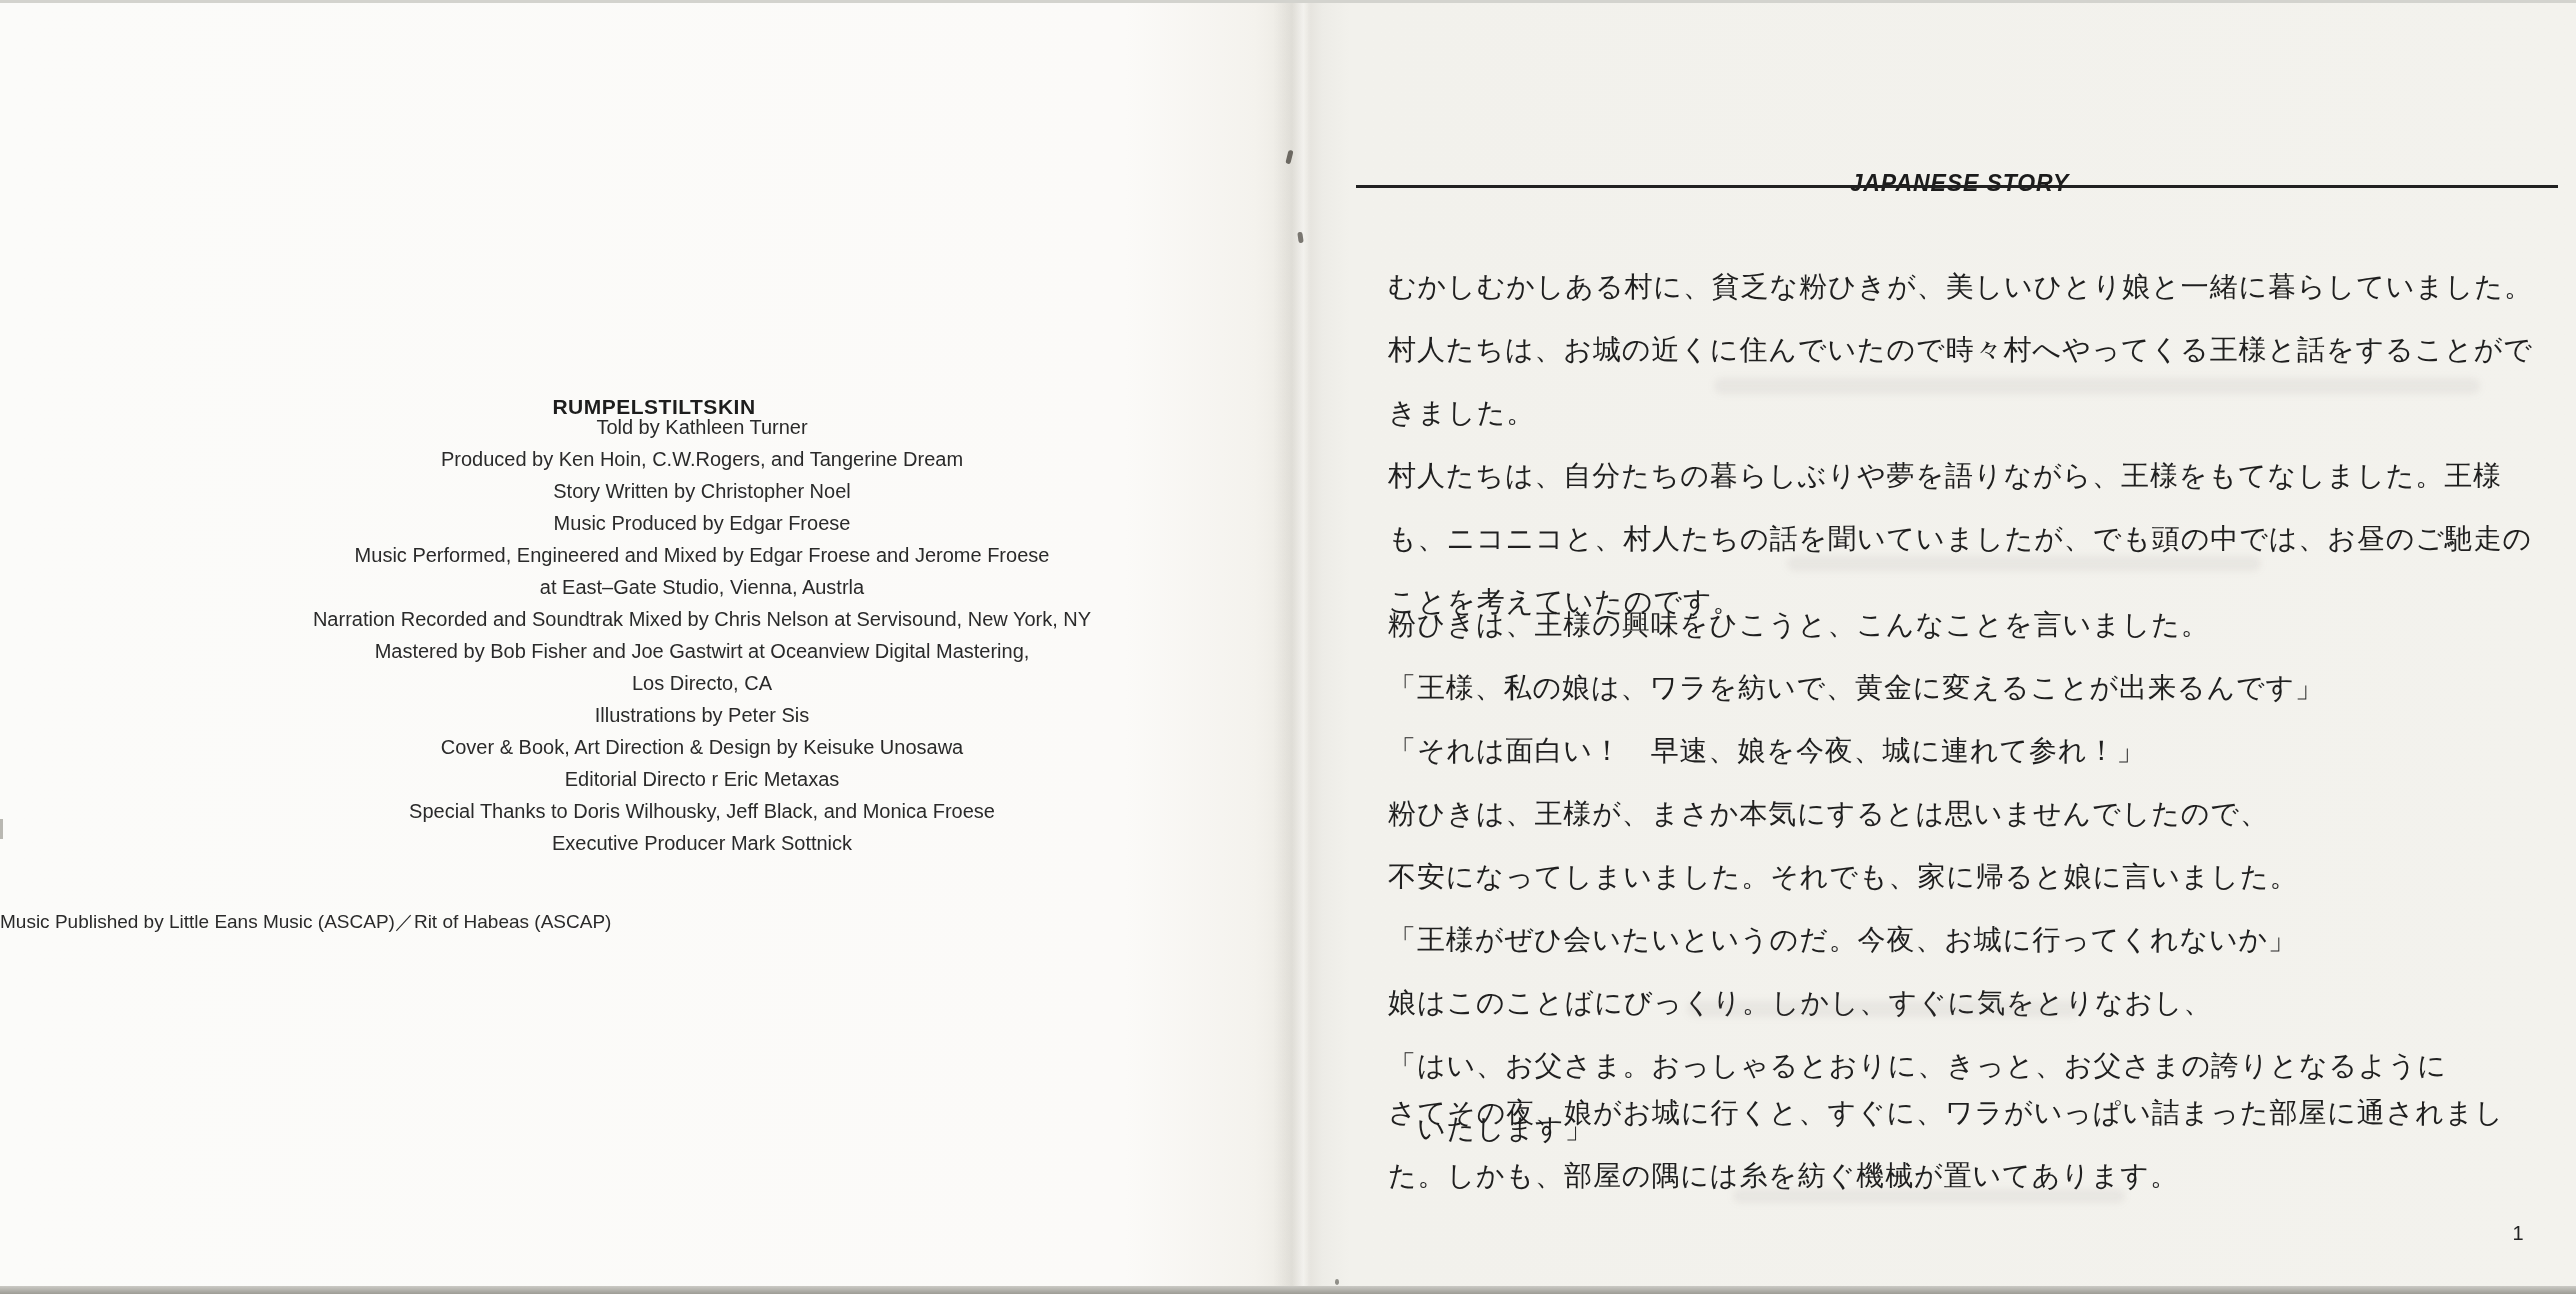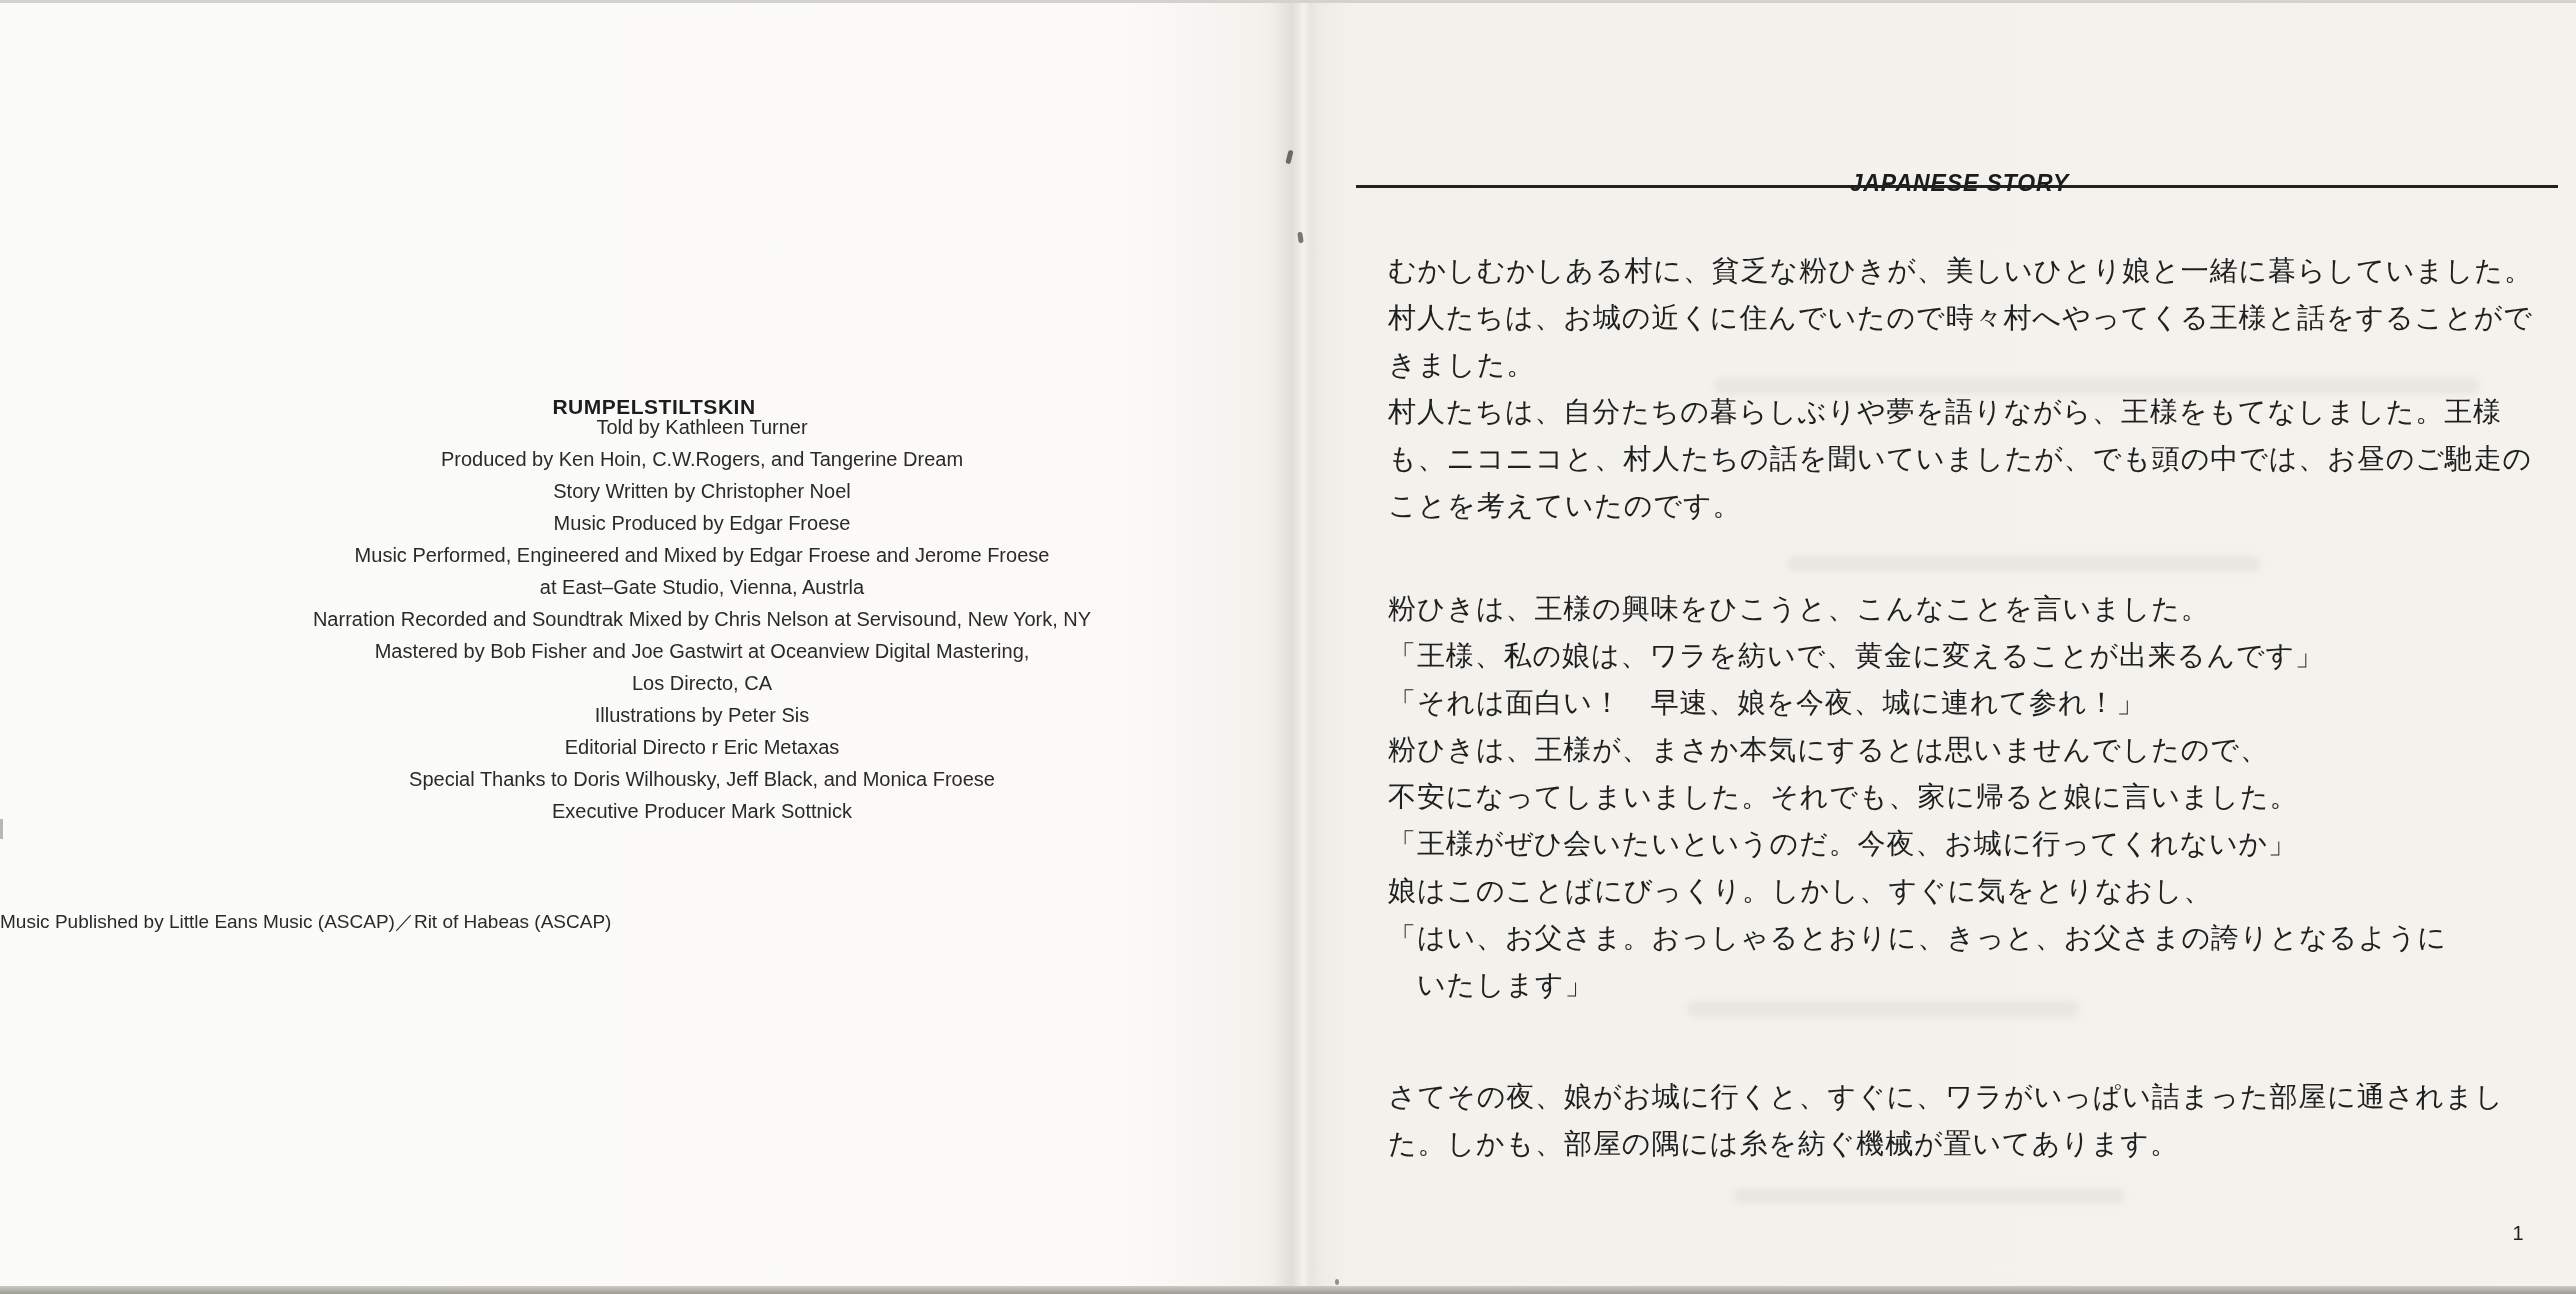--- a/index.html
+++ b/index.html
@@ -35,21 +35,21 @@
     position:absolute;left:52px;top:151px;width:1199px;text-align:center;
     font-size:23px;font-weight:bold;letter-spacing:0.9px;color:#1b1b1b;white-space:nowrap;font-style:italic;
   }
   .header-rule{
     position:absolute;left:48px;top:185px;width:1202px;height:2.7px;background:#212121;
   }
   .jp-para{
     position:absolute;left:80px;width:1181px;
     font-size:28px;line-height:47px;letter-spacing:0.9px;color:#1f1f1f;
   }
-  .jp-line{white-space:nowrap;}
+  .jp-line{white-space:nowrap;margin-top:16px;}
   .para-1{top:247px;}
   .para-2{top:585px;}
   .para-3{top:1073px;}
   .page-num{
     position:absolute;left:1190px;top:1222px;width:40px;text-align:center;
     font-size:20px;color:#222;
   }
   
   .edge-top{position:absolute;left:0;top:0;width:2576px;height:2.7px;background:#d3d3ce;}
   .edge-bottom{position:absolute;left:0;bottom:0;width:2576px;height:9px;
@@ -81,20 +81,21 @@
       <div class="credit-line">Told by Kathleen Turner</div>
       <div class="credit-line">Produced by Ken Hoin, C.W.Rogers, and Tangerine Dream</div>
       <div class="credit-line">Story Written by Christopher Noel</div>
       <div class="credit-line">Music Produced by Edgar Froese</div>
       <div class="credit-line">Music Performed, Engineered and Mixed by Edgar Froese and Jerome Froese</div>
       <div class="credit-line">at East–Gate Studio, Vienna, Austrla</div>
       <div class="credit-line">Narration Recorded and Soundtrak Mixed by Chris Nelson at Servisound, New York, NY</div>
       <div class="credit-line">Mastered by Bob Fisher and Joe Gastwirt at Oceanview Digital Mastering,</div>
       <div class="credit-line">Los Directo, CA</div>
       <div class="credit-line">Illustrations by Peter Sis</div>
+      <div class="credit-line">Cover &amp; Book, Art Direction &amp; Design by Keisuke Unosawa</div>
       <div class="credit-line">Editorial Directo r Eric Metaxas</div>
       <div class="credit-line">Special Thanks to Doris Wilhousky, Jeff Black, and Monica Froese</div>
       <div class="credit-line">Executive Producer Mark Sottnick</div>
     </div>
 
     <div class="publishing">Music Published by Little Eans Music (ASCAP)／Rit of Habeas (ASCAP)</div>
   </section>
 
   <section class="page-right">
     <h2 class="jp-header">JAPANESE STORY</h2>

